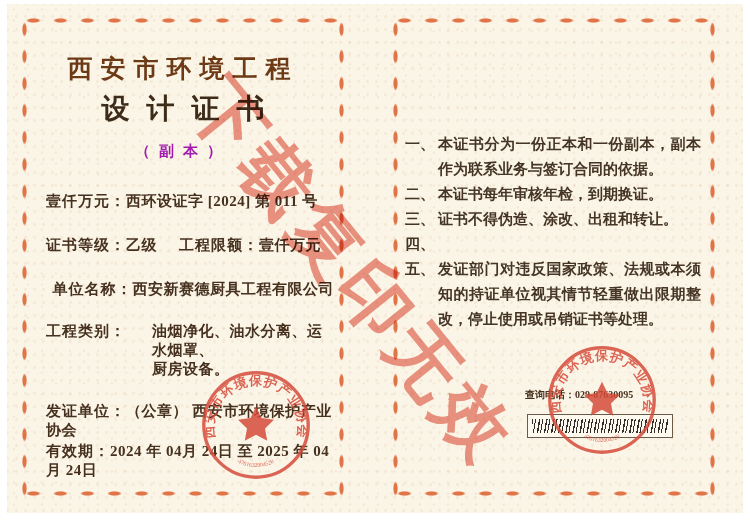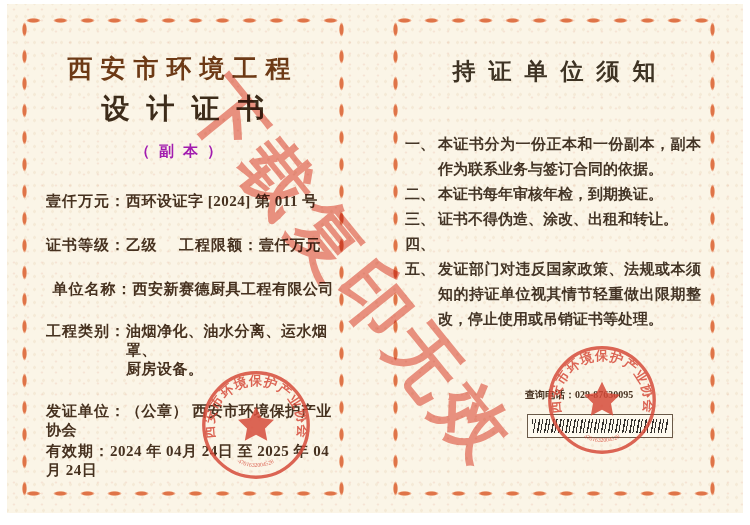--- a/index.html
+++ b/index.html
@@ -90,21 +90,21 @@
     </div>
 
     <div class="row" style="top:220px;">
       <span class="lbl">证书等级：</span><span>乙级</span><span class="gap"></span><span class="lbl">工程限额：</span><span>壹仟万元</span>
     </div>
 
     <div class="row" style="top:264px;text-align:right;">
       <span class="lbl">单位名称：</span><span>西安新赛德厨具工程有限公司</span>
     </div>
 
-    <div class="row flexrow" style="top:306px;">
+    <div class="row flexrow" style="top:306px;gap:26px;">
       <span class="lbl">工程类别：</span>
       <span>
         <span>油烟净化、油水分离、运水烟罩、</span><br>
         <span>厨房设备。</span>
       </span>
     </div>
 
     <div class="row" style="top:386px;">
       <span class="lbl">发证单位：</span><span>（公章） 西安市环境保护产业协会</span>
     </div>
@@ -113,21 +113,20 @@
       <span class="lbl">有效期：</span><span>2024 年 04月 24日 至 2025 年 04月 24日</span>
     </div>
   </div>
 
   <div class="page page-right">
     <div class="ch ch-h ch-top"></div>
     <div class="ch ch-h ch-bot"></div>
     <div class="ch ch-v ch-left"></div>
     <div class="ch ch-v ch-right"></div>
 
-    <div class="rtitle">持证单位须知</div>
 
     <div class="rlist">
       <div class="item">
         <span class="num">一、</span>
         <span class="txt">本证书分为一份正本和一份副本，副本作为联系业务与签订合同的依据。</span>
       </div>
       <div class="item">
         <span class="num">二、</span>
         <span class="txt">本证书每年审核年检，到期换证。</span>
       </div>

